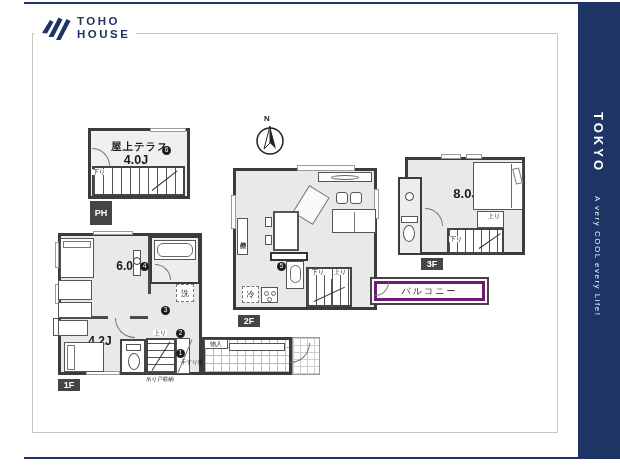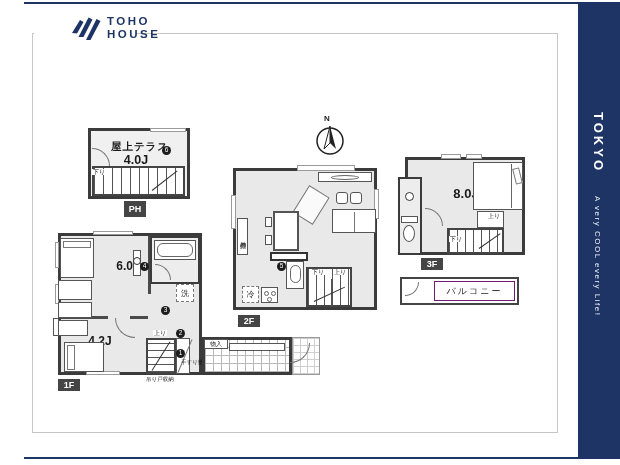--- a/index.html
+++ b/index.html
@@ -1,19 +1,19 @@
 <!DOCTYPE html>
 <html><head>
 <meta charset="utf-8">
 <style>
   * { margin:0; padding:0; box-sizing:border-box; }
   html,body { background:#fff; }
   body { font-family:"Liberation Sans","DejaVu Sans",sans-serif; color:#1c1c1c; }
   #canvas { position:relative; width:620px; height:465px; background:#fff; overflow:hidden; }
-  .abs { position:absolute;margin-left:30px; }
+  .abs { position:absolute; }
 
   
   .navy-line { position:absolute; background:#1e3464; }
   .side-band { position:absolute; background:#1e3464; }
   .vtext { position:absolute; transform:rotate(90deg); transform-origin:top left; white-space:nowrap; color:#fff; }
   .frame { position:absolute; border:1px solid #c6c6c6; }
   .logo-patch { position:absolute; background:#fff; }
   .brand-word { font-weight:bold; color:#1e3464; font-size:11.5px; letter-spacing:2.5px; line-height:13px; }
 
   
@@ -82,21 +82,21 @@
     <div class="room" style="left:0;top:1px;width:102px;height:71px;background:#f0f0f0;"></div>
     <div class="window" style="left:62px;top:1px;width:36px;height:4px;"></div>
     <div class="arc" style="left:4px;top:21px;width:18px;height:18px;transform:rotate(90deg);"></div>
     <div class="room-label" style="left:10px;top:13px;width:84px;font-size:10.5px;letter-spacing:1px;">屋上テラス</div>
     <div class="marker" style="left:74px;top:19px;">6</div>
     <div class="room-label" style="left:10px;top:26px;width:76px;font-size:12.5px;">4.0J</div>
     <div class="stairs treadsV9" style="left:4px;top:39px;width:93px;height:30px;">
       <div class="diag" style="left:58px;top:22px;width:32px;transform:rotate(-38deg);"></div>
     </div>
     <div class="tiny" style="left:4px;top:42px;">下り</div>
-    <div class="badge" style="left:2px;top:74px;width:22px;height:16px;margin-left:34px;">PH</div>
+    <div class="badge" style="left:2px;top:74px;width:22px;height:24px;">PH</div>
   </div>
 
   <div class="floor" style="left:233px;top:165px;width:260px;height:165px;">
     <div class="room" style="left:0;top:3px;width:144px;height:142px;"></div>
     <div class="window" style="left:64px;top:0;width:58px;height:6px;"></div>
     <div class="window" style="left:-2px;top:30px;width:5px;height:34px;"></div>
     <div class="window" style="left:141px;top:24px;width:5px;height:30px;"></div>
 
     <div class="fixture" style="left:85px;top:7px;width:54px;height:10px;">
       <div class="oval" style="left:12px;top:2px;width:28px;height:5px;"></div>
@@ -127,21 +127,21 @@
     </div>
 
     <div class="stairs treadsV" style="left:73px;top:102px;width:46px;height:40px;">
       <div class="partition" style="left:23px;top:10px;width:1px;height:28px;background:#555;"></div>
       <div class="diag" style="left:6px;top:32px;width:34px;transform:rotate(-25deg);"></div>
     </div>
     <div class="tiny" style="left:78px;top:104px;">下り</div>
     <div class="tiny" style="left:100px;top:104px;">上り</div>
 
     <div class="abs" style="left:137px;top:112px;width:119px;height:28px;background:#fff;border:2px solid #444;">
-      <div class="abs" style="left:2px;top:2px;right:2px;bottom:2px;border:1px solid #701a75;display:flex;align-items:center;justify-content:center;font-size:9px;letter-spacing:2px;">バルコニー</div>
+      <div class="abs" style="left:2px;top:2px;right:2px;bottom:2px;border:3px solid #701a75;display:flex;align-items:center;justify-content:center;font-size:9px;letter-spacing:2px;">バルコニー</div>
       <div class="arc" style="left:3px;top:3px;width:14px;height:14px;transform:rotate(180deg);"></div>
     </div>
     <div class="badge" style="left:5px;top:150px;width:22px;height:12px;text-align:center;">2F</div>
   </div>
 
   <div class="floor" style="left:398px;top:150px;width:135px;height:125px;">
     <div class="room" style="left:7px;top:7px;width:120px;height:98px;"></div>
     <div class="room2" style="left:0;top:27px;width:24px;height:78px;"></div>
     <div class="window" style="left:43px;top:4px;width:20px;height:5px;"></div>
     <div class="window" style="left:68px;top:4px;width:16px;height:5px;"></div>

